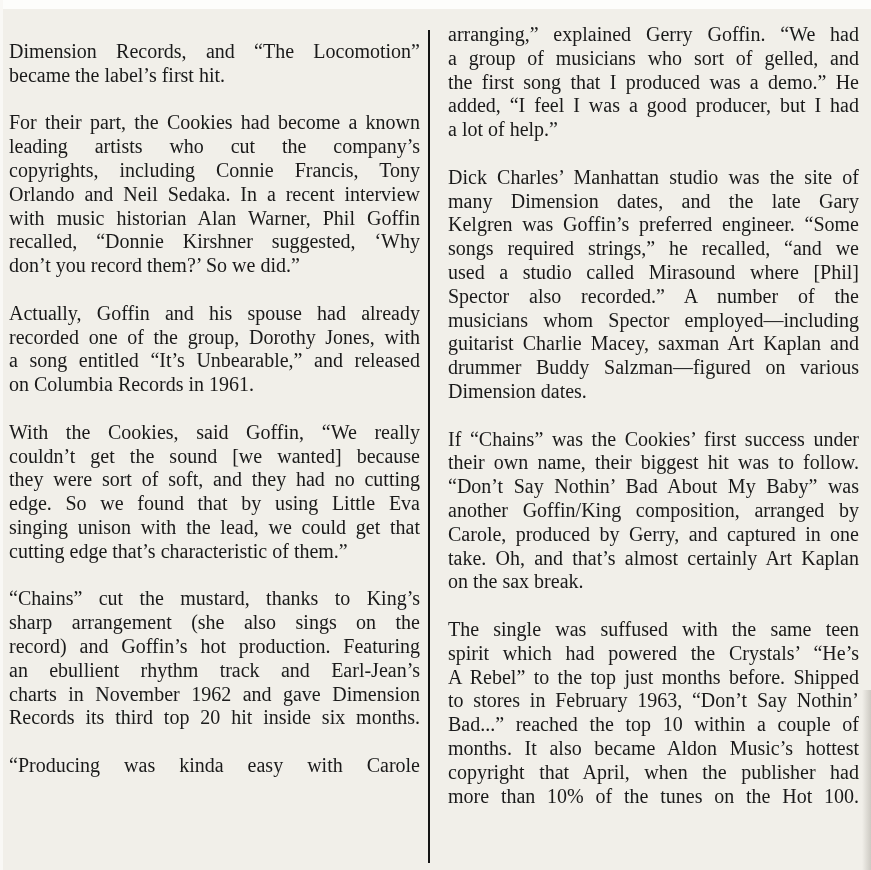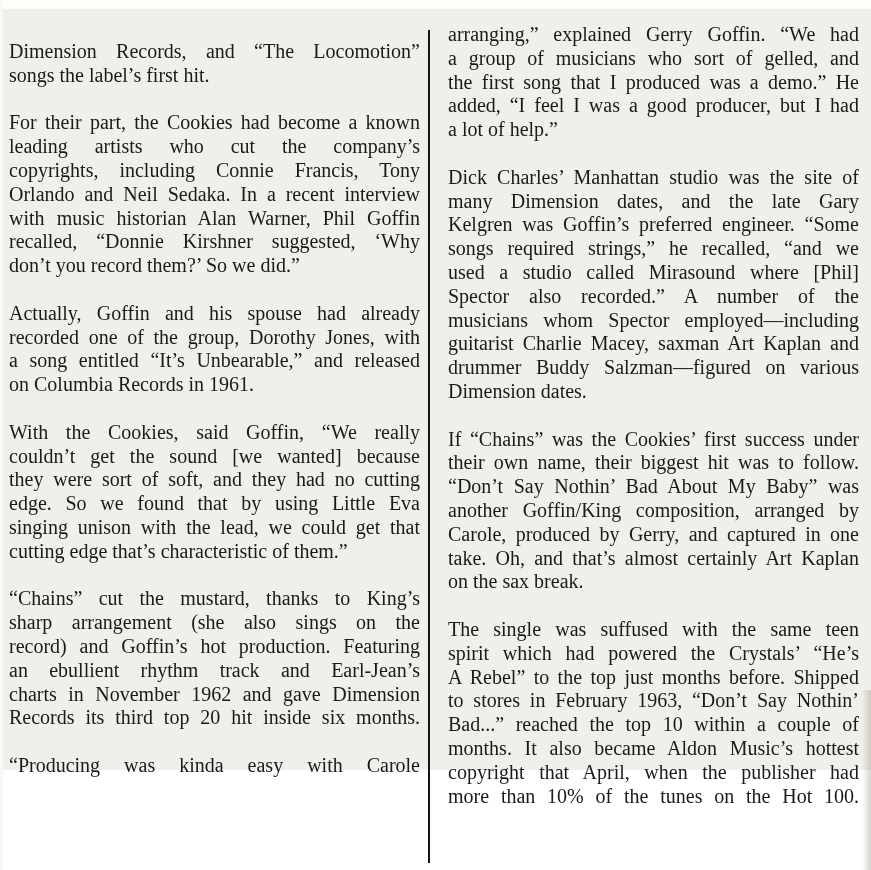--- a/index.html
+++ b/index.html
@@ -6,21 +6,21 @@
     margin: 0;
     padding: 0;
     width: 871px;
     height: 870px;
     overflow: hidden;
     background: #ffffff;
   }
   .page {
     position: absolute;
     left: 0; top: 0;
-    width: 871px; height: 770px;
+    width: 871px; height: 870px;
     background: var(--paper, #f1efe9);
   }
   .top-strip {
     position: absolute;
     left: 0; top: 0;
     width: 871px; height: 9px;
     background: #fdfdfb;
   }
   .left-strip {
     position: absolute;
@@ -61,21 +61,21 @@
 </style>
 </head>
 <body>
 
 <div class="page">
   <div class="top-strip"></div>
   <div class="left-strip"></div>
   <div class="column col-left">
       <div class="paragraph">
         <div class="line">Dimension Records, and “The Locomotion”</div>
-        <div class="line last">songs the label’s first hit.</div>
+        <div class="line last">became the label’s first hit.</div>
       </div>
       <div class="paragraph">
         <div class="line">For their part, the Cookies had become a known</div>
         <div class="line">leading artists who cut the company’s</div>
         <div class="line">copyrights, including Connie Francis, Tony</div>
         <div class="line">Orlando and Neil Sedaka. In a recent interview</div>
         <div class="line">with music historian Alan Warner, Phil Goffin</div>
         <div class="line">recalled, “Donnie Kirshner suggested, ‘Why</div>
         <div class="line last">don’t you record them?’ So we did.”</div>
       </div>

